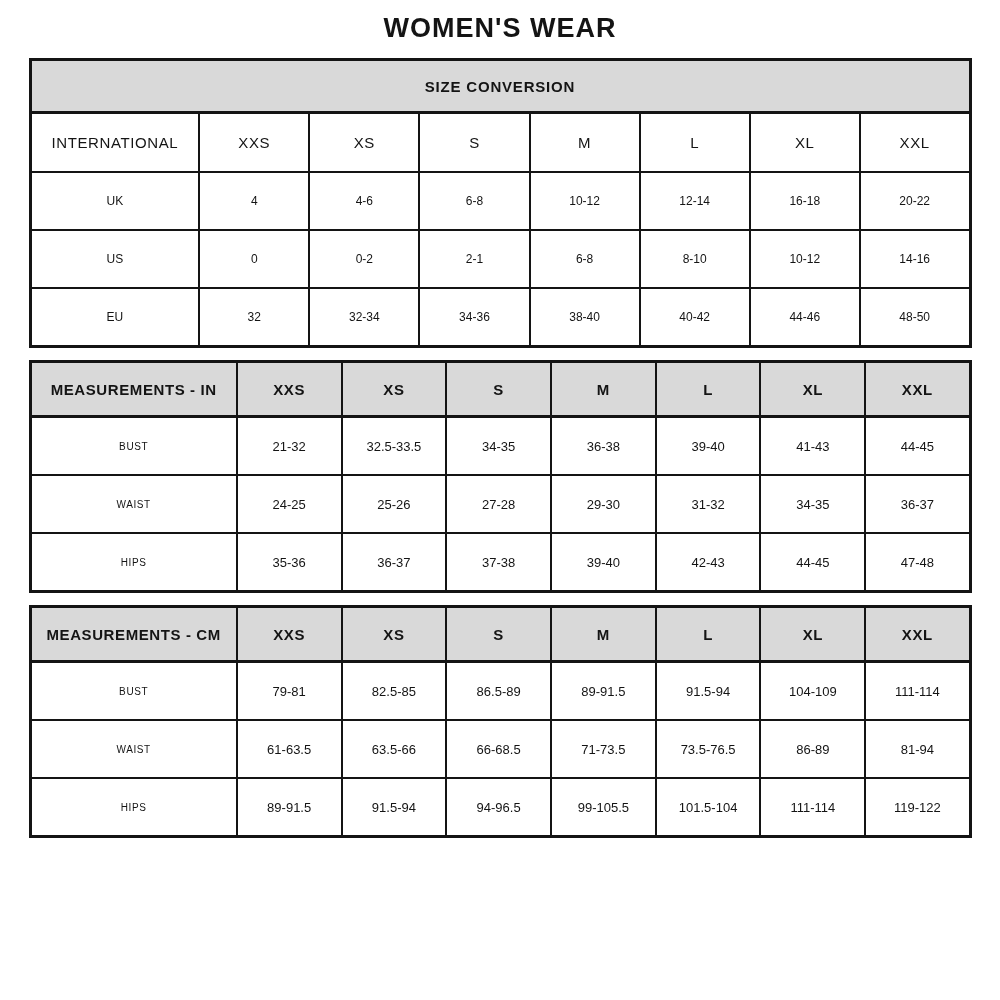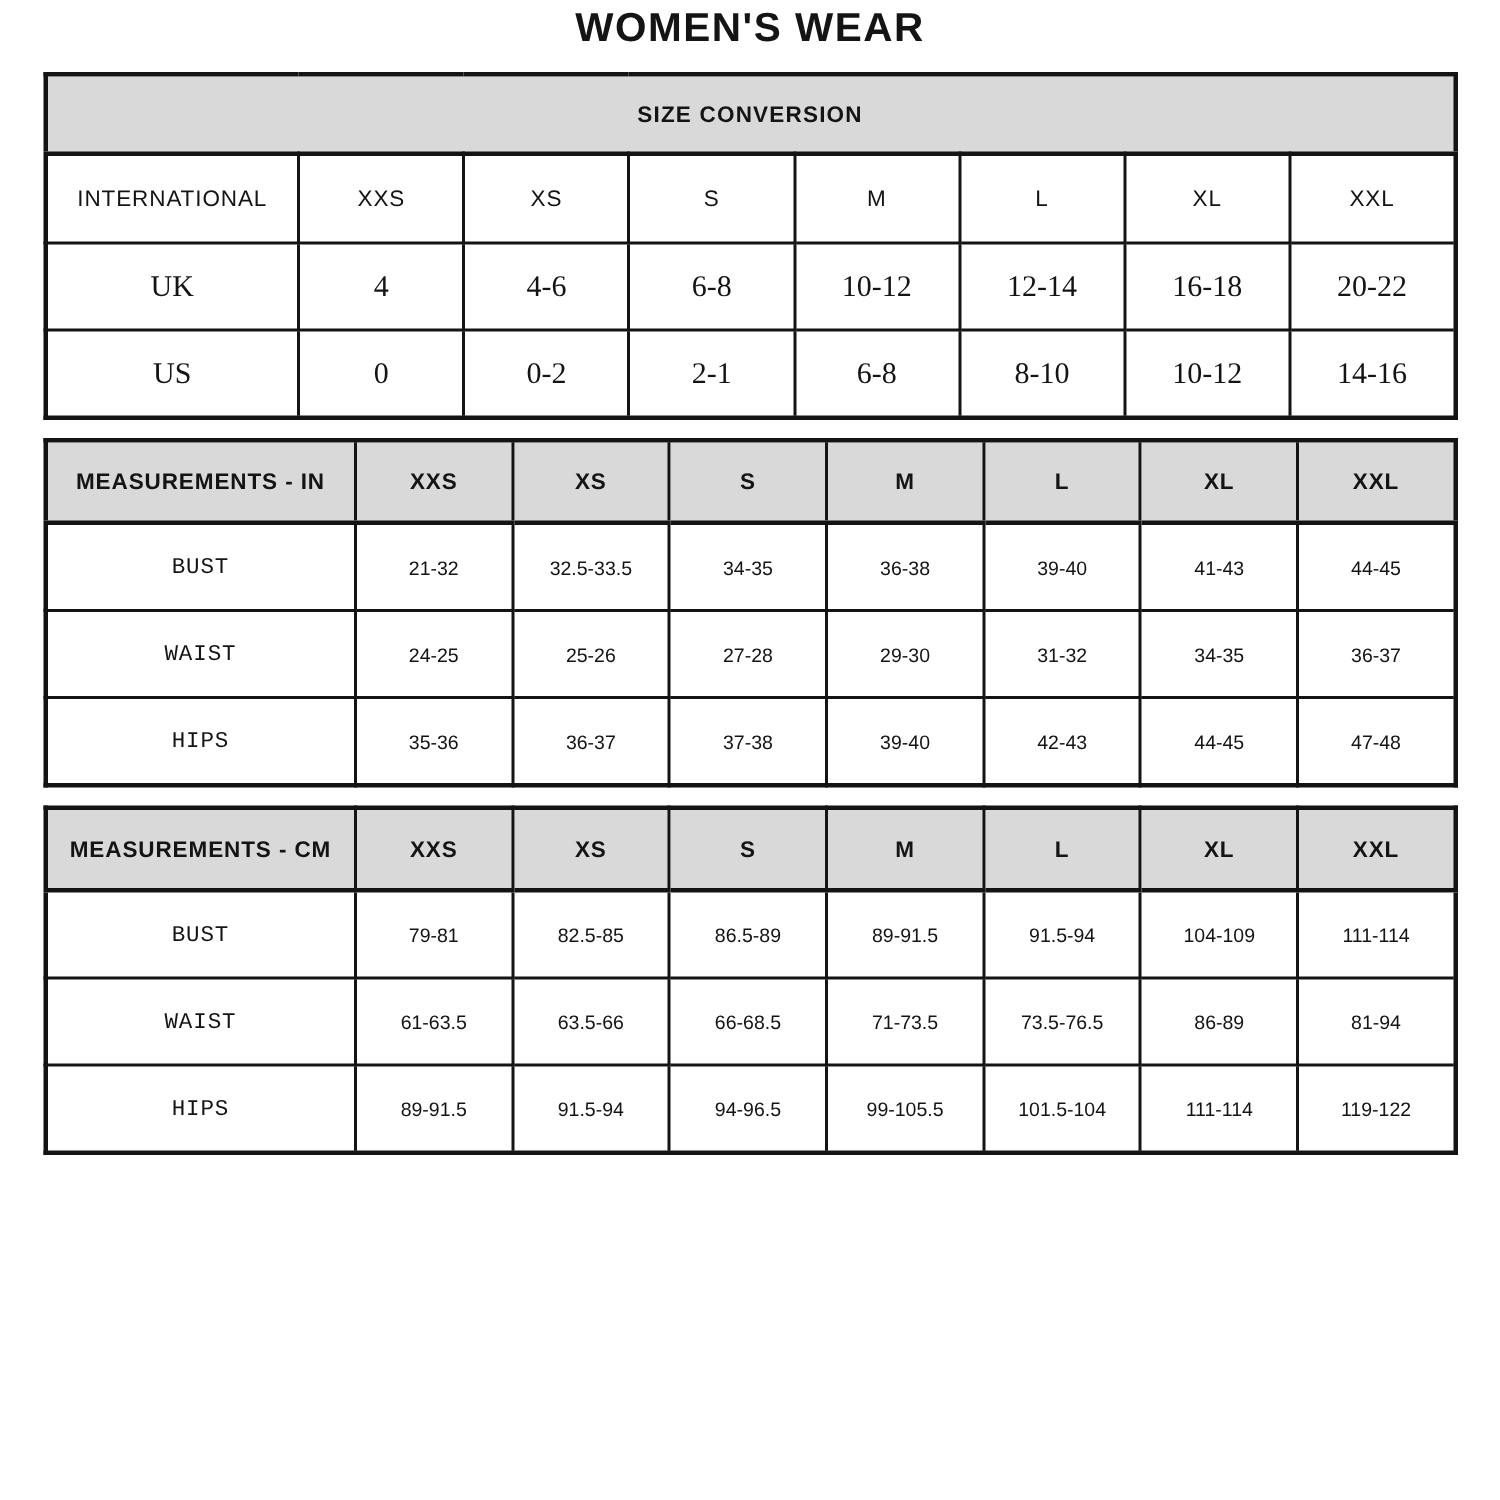--- a/index.html
+++ b/index.html
@@ -2,21 +2,21 @@
 <html style="--header-bg: #d9d9d9; --border: #141414;"><head>
 <meta charset="utf-8">
 <style>
   html, body { margin: 0; padding: 0; background: #ffffff; }
   body {
     width: 1000px; height: 1000px;
     font-family: "Liberation Sans", sans-serif;
     color: #141414;
     -webkit-font-smoothing: antialiased;
   }
-  .page { width: 1000px; height: 1000px; box-sizing: border-box; padding-top: 3px; }
+  .page { width: 1000px; height: 1000px; box-sizing: border-box; padding-top: 13px; }
   .page-title {
     margin: 0 0 14px 0;
     text-align: center;
     font-size: 27px;
     font-weight: bold;
     letter-spacing: 1px;
   }
   table.tbl {
     width: 943px;
     margin: 0 auto 12px auto;
@@ -40,32 +40,32 @@
     font-size: 15px;
     letter-spacing: 0.8px;
     border-bottom-width: 3px;
   }
   .conv .hdr-row td {
     height: 57px;
     font-size: 15px;
     letter-spacing: 0.6px;
     border-radius: 24px;
   }
-  .conv tbody td { height: 56px; font-size: 20px; font-family: Liberation Serif, serif; }
+  .conv tbody td { height: 56px; font-size: 12px; }
   
   .meas .hdr-row td {
     height: 52px;
     background: var(--header-bg, #d9d9d9);
     font-weight: bold;
     font-size: 15px;
     letter-spacing: 0.6px;
     border-bottom-width: 3px;
   }
   .meas tbody td { height: 56px; font-size: 13px; }
-  .meas tbody td.label-cell { font-size: 15px; letter-spacing: 0.6px; font-family: Liberation Mono, monospace; }
+  .meas tbody td.label-cell { font-size: 10px; letter-spacing: 0.6px; }
 </style>
 </head>
 <body style="color: rgb(20, 20, 20); background: rgb(255, 255, 255);">
 
 <div class="page">
 
   <h1 class="page-title">WOMEN'S WEAR</h1>
 
   <table class="tbl conv">
     <colgroup>
@@ -106,20 +106,30 @@
         </tr>
         <tr>
           <td class="label-cell">US</td>
           <td>0</td>
           <td>0-2</td>
           <td>2-1</td>
           <td>6-8</td>
           <td>8-10</td>
           <td>10-12</td>
           <td>14-16</td>
+        </tr>
+        <tr>
+          <td class="label-cell">EU</td>
+          <td>32</td>
+          <td>32-34</td>
+          <td>34-36</td>
+          <td>38-40</td>
+          <td>40-42</td>
+          <td>44-46</td>
+          <td>48-50</td>
         </tr>
       </tbody>
   </table>
 
   <table class="tbl meas">
     <colgroup>
       <col style="width:22%">
       <col style="width:11.143%">
         <col style="width:11.143%">
         <col style="width:11.143%">

